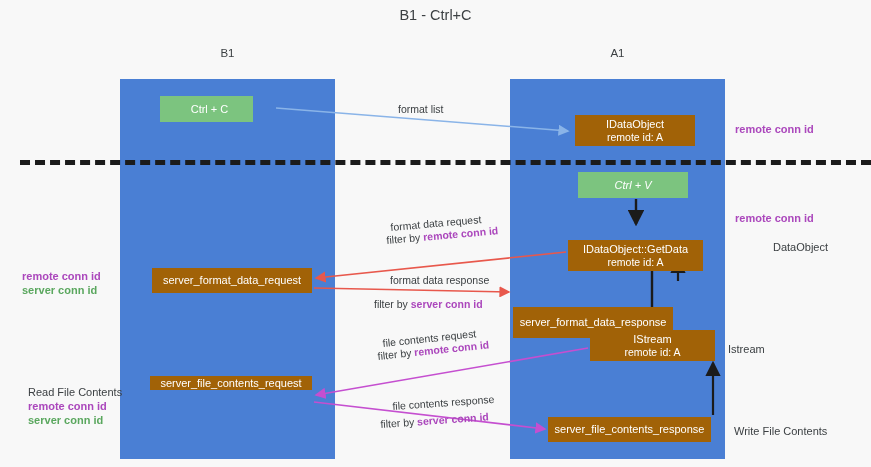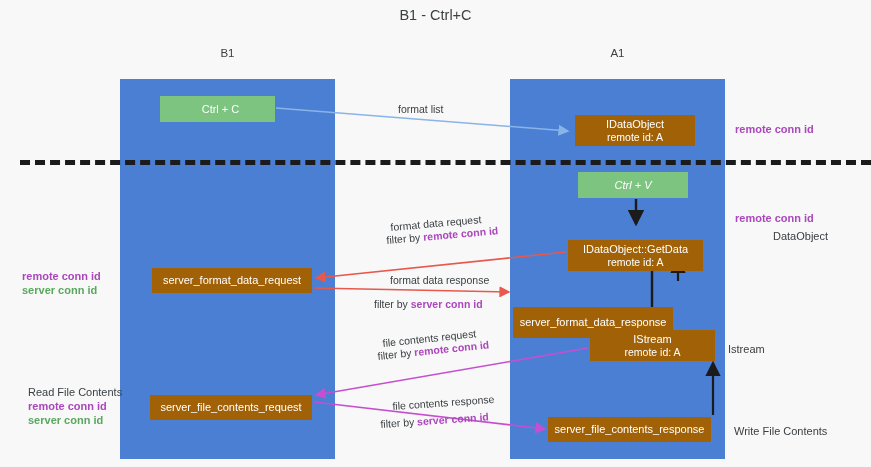--- a/index.html
+++ b/index.html
@@ -44,39 +44,39 @@
     align-items:center;justify-content:center;
     text-align:center;color:#ffffff;
     font-size:11px;line-height:13px;
     padding:2px 4px;
   }
   .box.green{background:#7cc47f;}
   .box.orange{background:#fbb council;}
   .box.orange{background:#a16207;}
   .box .l2{font-size:10.5px;}
 
-  #box-ctrlc{left:160px;top:96px;width:115px;height:26px;padding-left:10px;}
+  #box-ctrlc{left:160px;top:96px;width:93px;height:26px;padding-left:10px;}
   #box-idataobject{left:575px;top:115px;width:120px;height:31px;}
   #box-ctrlv{left:578px;top:172px;width:110px;height:26px;font-style:italic;}
   #box-getdata{left:568px;top:240px;width:135px;height:31px;}
   #box-sfdreq{left:152px;top:268px;width:160px;height:25px;}
   #box-sfdresp{left:513px;top:279px;width:160px;height:31px;margin-top:28px;}
   #box-istream{left:590px;top:330px;width:125px;height:31px;}
-  #box-sfcreq{left:150px;top:395px;width:162px;height:25px;}
+  #box-sfcreq{left:150px;top:376px;width:162px;height:14px;}
   #box-sfcresp{left:548px;top:417px;width:163px;height:25px;}
 
   
   .side{font-size:11px;line-height:14px;}
   .purple{color:#ab47bc;font-weight:bold;}
   .green-t{color:#5aa75e;font-weight:bold;}
   .plain{color:#3c4043;}
 
   #lbl-remote-1{left:735px;top:122px;}
   #lbl-remote-2{left:735px;top:211px;}
-  #lbl-dataobject{left:730px;top:229px;padding-left:43px;}
+  #lbl-dataobject{left:730px;top:240px;padding-left:43px;}
   #lbl-istream{left:728px;top:342px;}
   #lbl-write{left:734px;top:424px;}
 
   #lbl-left-1{left:22px;top:269px;}
   #lbl-left-2{left:28px;top:385px;}
 
   
   .alabel{font-size:10.5px;line-height:13px;color:#3c4043;white-space:nowrap;}
   .alabel .k{font-weight:bold;}
 

